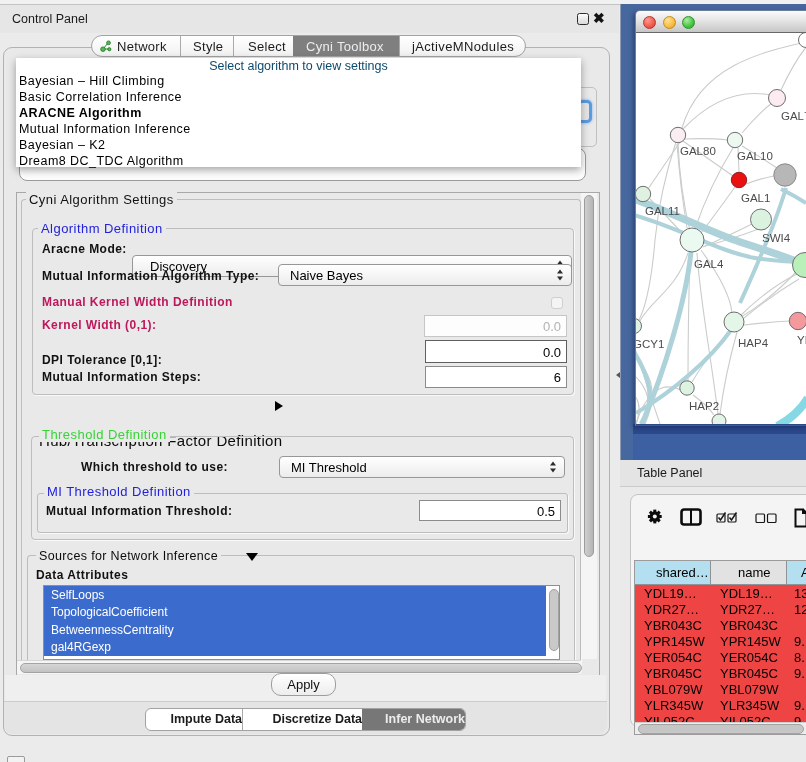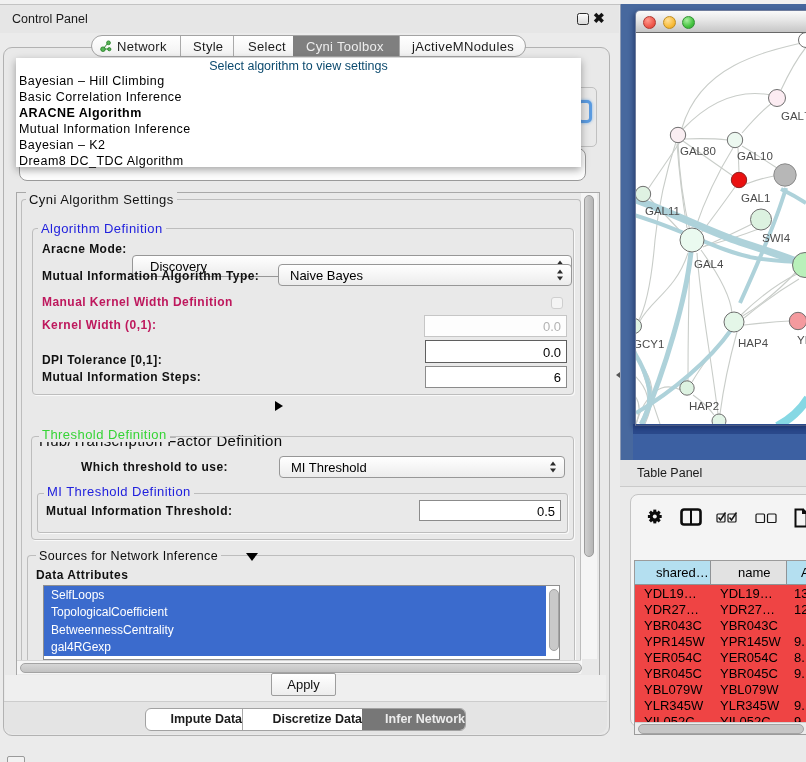--- a/index.html
+++ b/index.html
@@ -144,21 +144,21 @@
 <div class="abs" style="left:16px;top:58px;width:565px;height:109px;background:#ffffff;box-shadow:0 3px 8px rgba(0,0,0,0.35);z-index:10;">
   <div class="abs" style="left:0;top:1px;width:100%;text-align:center;font-size:12.5px;color:#0c4a6e;">Select algorithm to view settings</div>
   <div class="ddi" style="top:16px;">Bayesian – Hill Climbing</div>
   <div class="ddi" style="top:32px;">Basic Correlation Inference</div>
   <div class="ddi" style="top:48px;font-weight:bold;">ARACNE Algorithm</div>
   <div class="ddi" style="top:64px;">Mutual Information Inference</div>
   <div class="ddi" style="top:80px;">Bayesian – K2</div>
   <div class="ddi" style="top:96px;">Dream8 DC_TDC Algorithm</div>
 </div>
 
-<div class="abs" style="left:271px;top:673px;width:63px;height:21px;border:1px solid #9d9d9d;border-radius:2px;background:linear-gradient(#ffffff,#ededed);text-align:center;font-size:13px;color:#111;line-height:21px;z-index:3;">Apply</div>
+<div class="abs" style="left:271px;top:673px;width:63px;height:21px;border:1px solid #9d9d9d;border-radius:10px;background:linear-gradient(#ffffff,#ededed);text-align:center;font-size:13px;color:#111;line-height:21px;z-index:3;">Apply</div>
 
 <div class="abs" style="left:5px;top:675px;width:601px;height:26px;background:#efefef;"></div>
 <div class="abs" style="left:4px;top:701px;width:603px;height:32px;background:#e4e4e4;border-top:1px solid #cccccc;border-radius:0 0 9px 9px;"></div>
 
 <div class="abs" style="left:145px;top:708px;width:319px;height:21px;background:#ffffff;border:1px solid #a2a2a2;border-radius:6px;overflow:hidden;">
   <div class="abs" style="left:96px;top:0;width:1px;height:21px;background:#a8a8a8;"></div>
   <div class="abs" style="left:216px;top:0;width:103px;height:21px;background:#777777;"></div>
   <div class="seg" style="left:0;top:3px;width:96px;">Impute Data</div>
   <div class="seg" style="left:97px;top:3px;width:119px;">Discretize Data</div>
   <div class="seg" style="left:216px;top:3px;width:103px;color:#ececec;">Infer Network</div>

